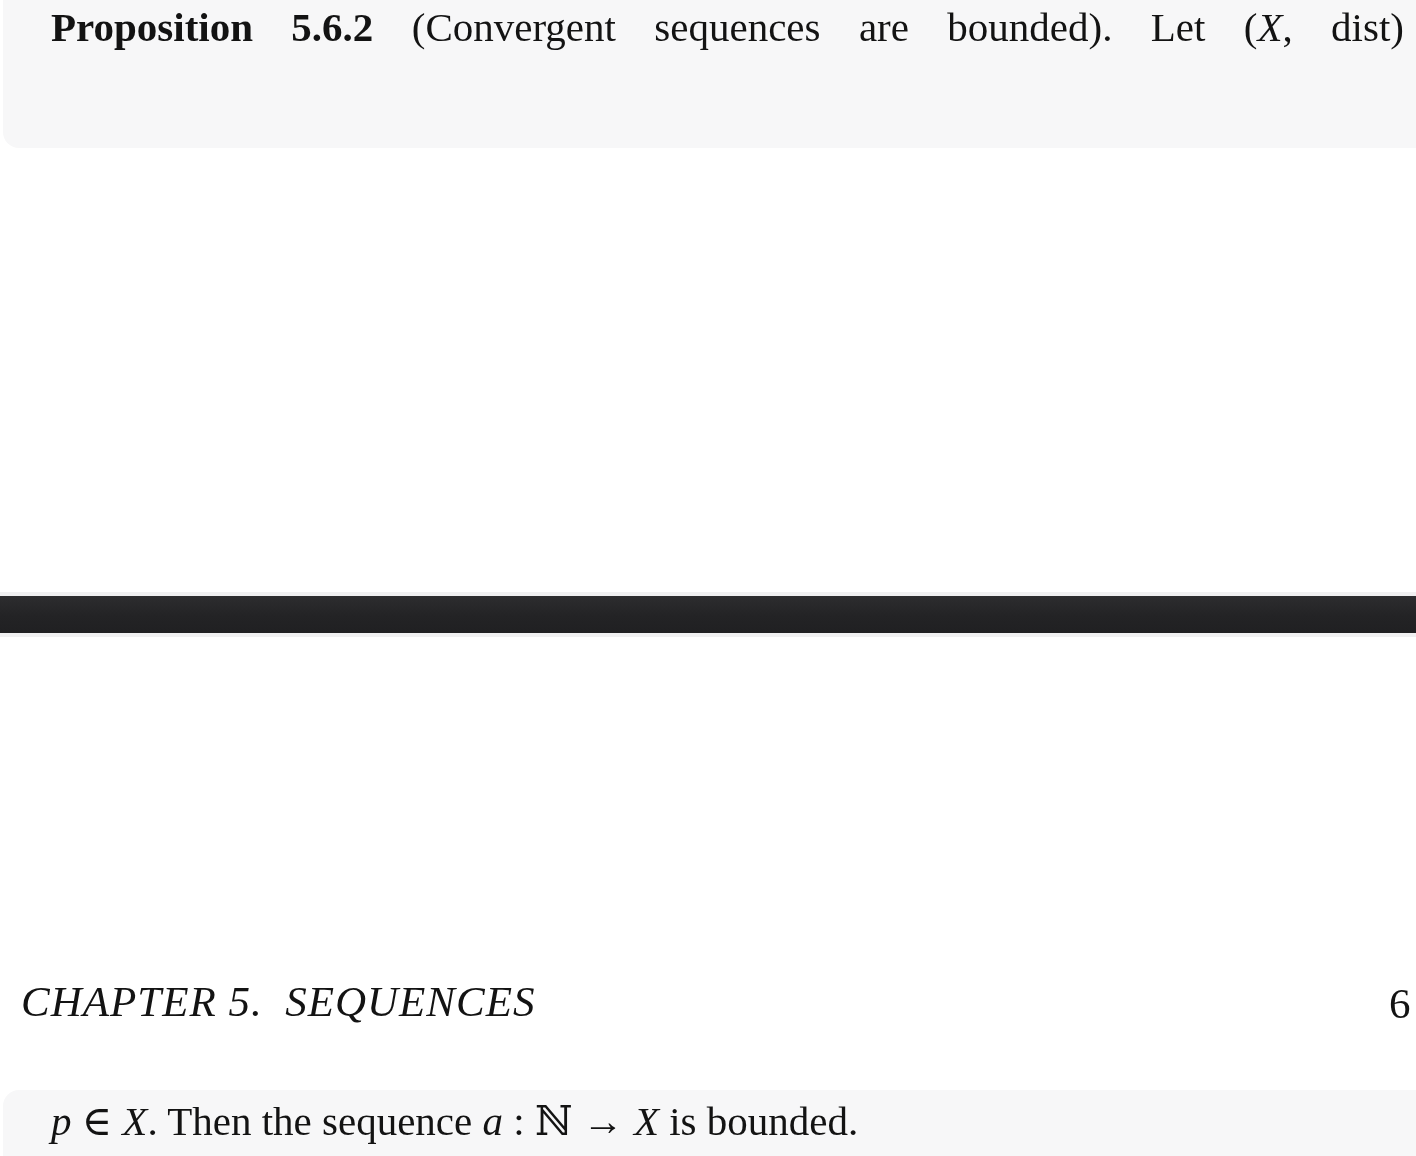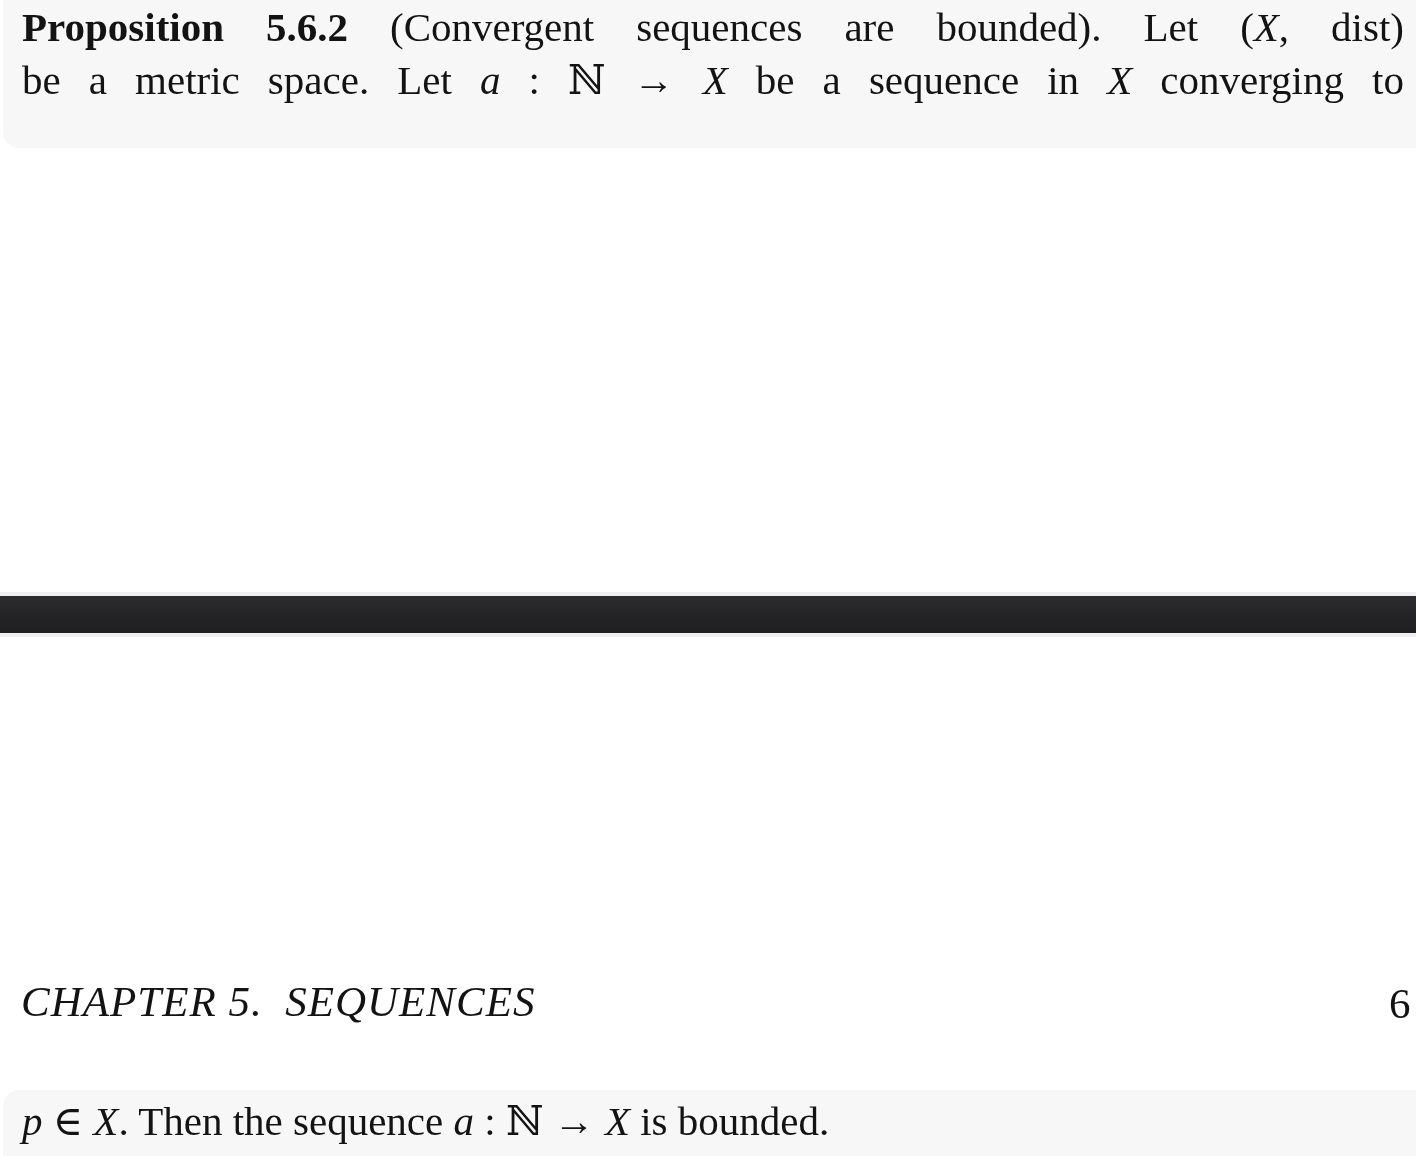--- a/index.html
+++ b/index.html
@@ -29,21 +29,21 @@
     border-radius: 0 0 0 16px;
   }
   .highlight-block.bottom {
     top: 1090px;
     height: 66px;
     border-radius: 16px 0 0 0;
   }
 
   .prop-text {
     position: absolute;
-    left: 19px;
+    left: 48px;
     right: 12px;
     top: 1px;
     font-size: 41px;
     line-height: 53px;
   }
   .prop-line {
     text-align: justify;
     text-align-last: justify;
     white-space: normal;
   }
@@ -96,21 +96,20 @@
     line-height: 48px;
     white-space: nowrap;
   }
 </style>
 </head>
 <body>
 
 <div class="highlight-block top">
   <div class="prop-text">
     <div class="prop-line"><span class="seg-bold">Proposition 5.6.2</span><span class="seg-roman"> (Convergent sequences are bounded). Let (</span><span class="seg-italic">X</span><span class="seg-roman">, dist)</span></div>
-    <div class="prop-line"><span class="seg-roman">be a metric space. Let </span><span class="seg-italic">a</span><span class="seg-roman"> : </span><span class="seg-bb">ℕ</span><span class="seg-roman"> → </span><span class="seg-italic">X</span><span class="seg-roman"> be a sequence in </span><span class="seg-italic">X</span><span class="seg-roman"> converging to</span></div>
   </div>
 </div>
 
 <div class="page-separator">
   <div class="sep-edge"></div>
   <div class="sep-dark"></div>
   <div class="sep-edge"></div>
 </div>
 
 <div class="running-header">CHAPTER 5. SEQUENCES</div>

